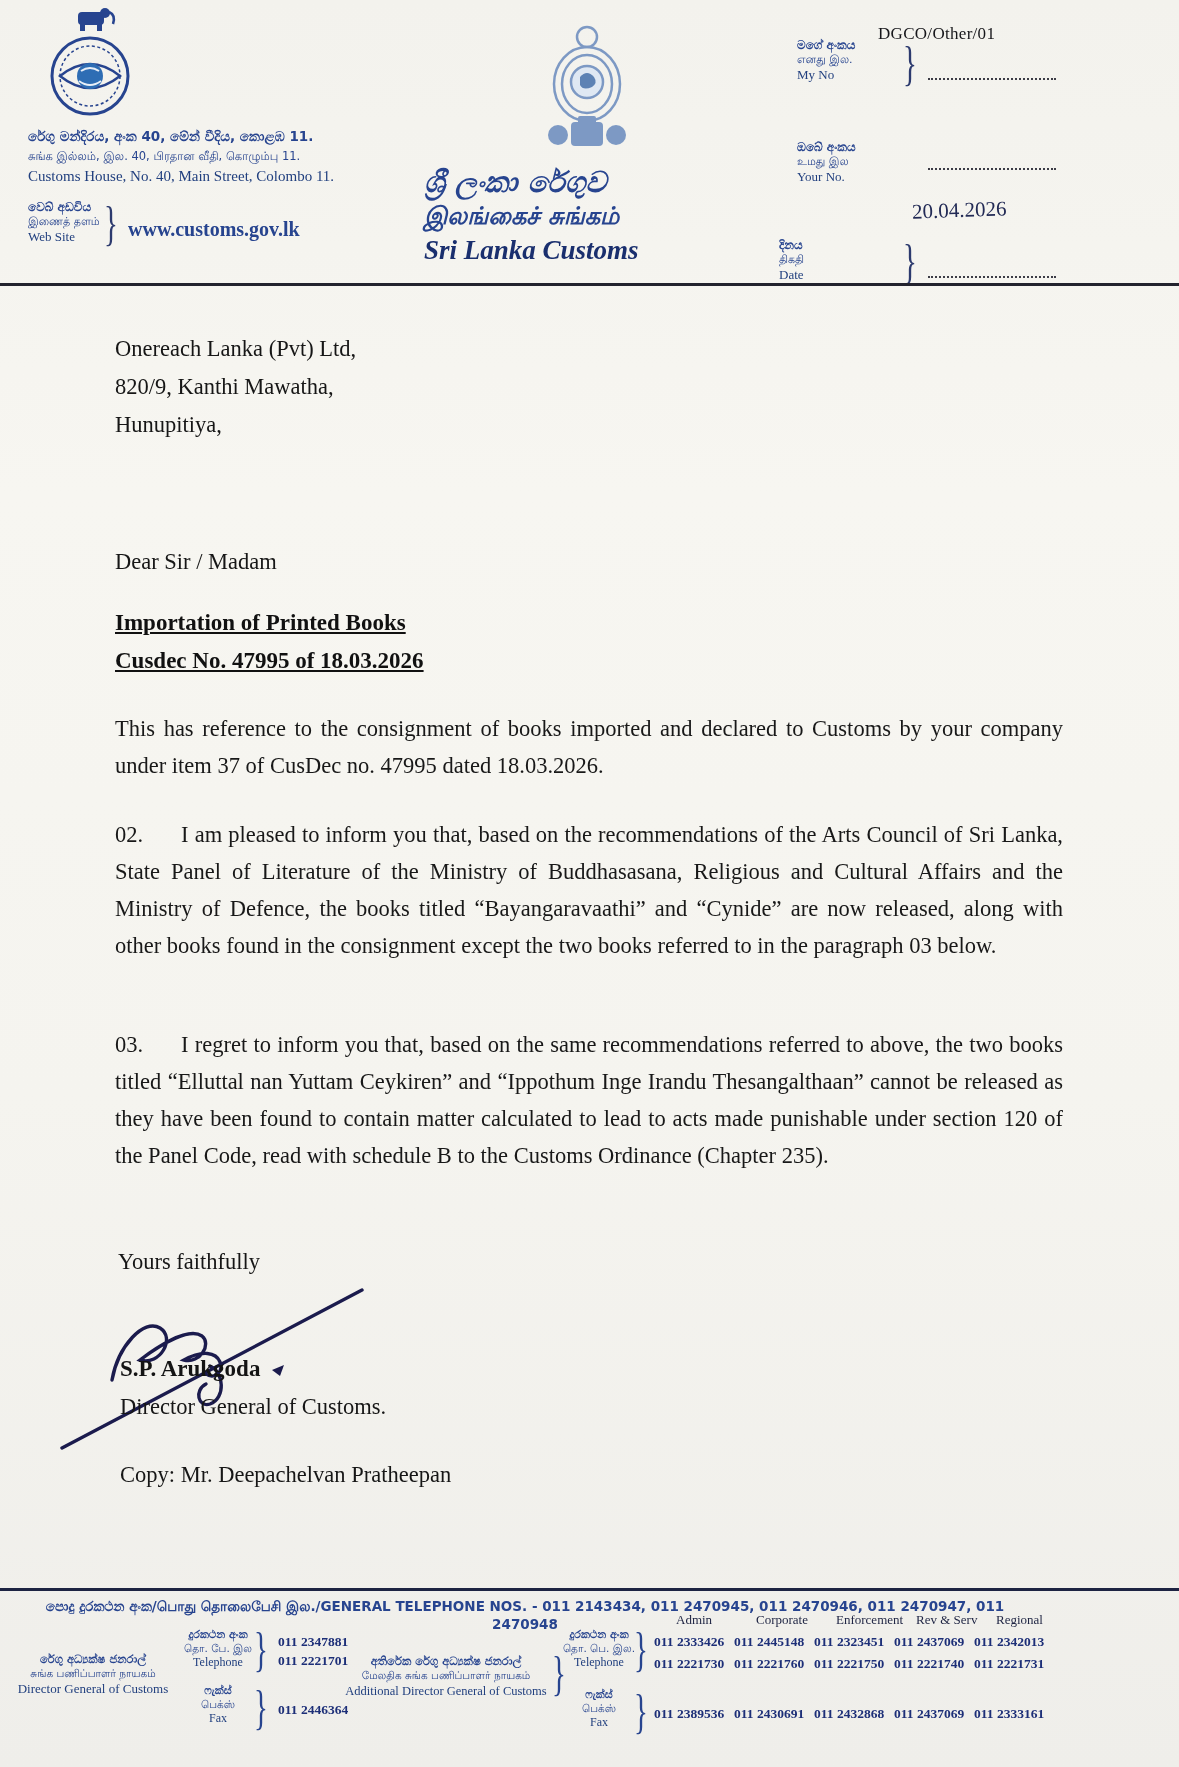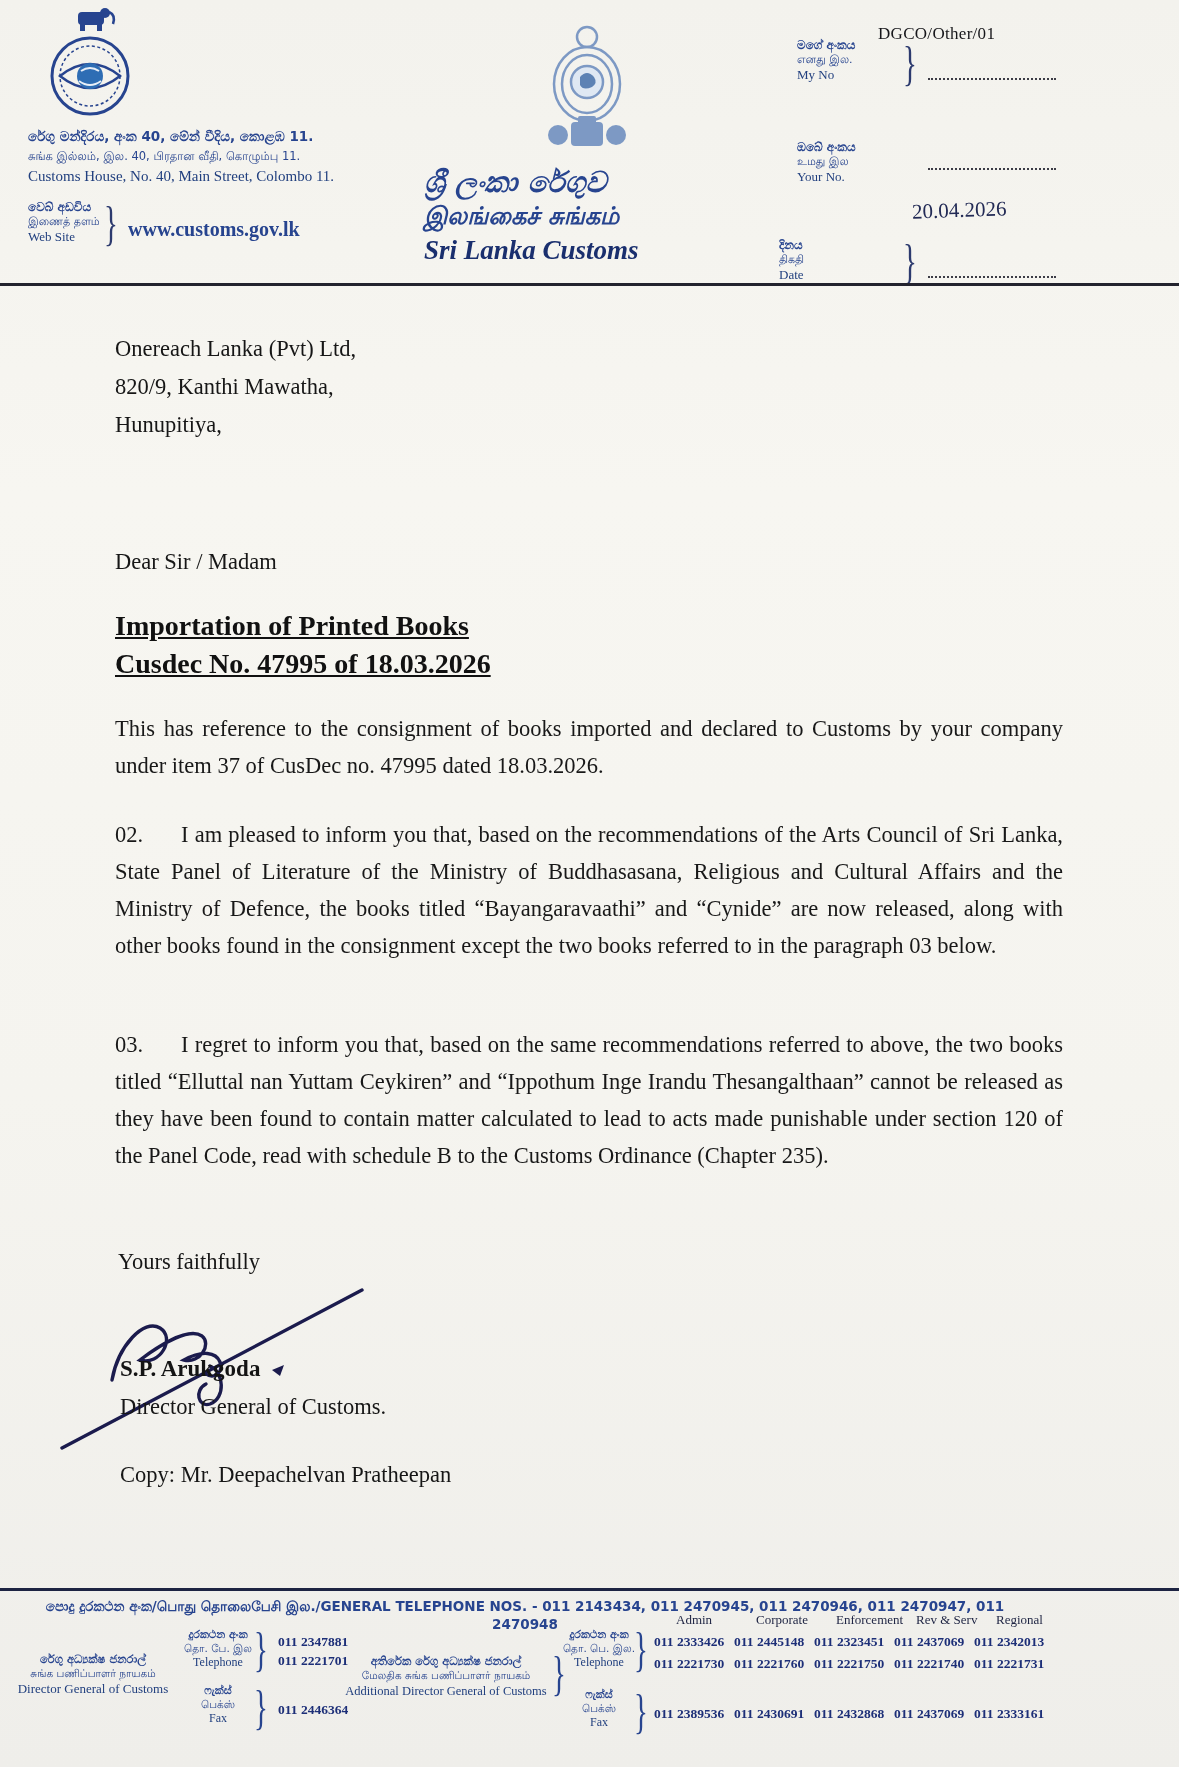--- a/index.html
+++ b/index.html
@@ -14,21 +14,21 @@
   .ta{font-family:"DejaVu Sans",sans-serif;}
   .en{font-family:"Liberation Serif",serif;}
   .stack{line-height:1.25;}
   .stack .si{display:block;font-size:12px;}
   .stack .ta{display:block;font-size:11px;}
   .stack .en{display:block;font-size:13px;}
   .brace{font-family:"Liberation Serif",serif;font-size:48px;line-height:1;color:#2c3a6e;transform:scaleX(.6);transform-origin:left center;font-weight:400;}
   .dots{height:0;border-bottom:2.5px dotted #3c3c46;}
   .para{left:115px;width:948px;font-size:22.5px;line-height:37px;text-align:justify;color:#181818;}
   .pnum{display:inline-block;width:66px;}
-  .subject{font-size:28px;font-weight:bold;text-decoration:underline;color:#111;text-align:right;}
+  .subject{font-size:23px;font-weight:bold;text-decoration:underline;color:#111;text-align:right;}
   .recline{font-size:22.5px;line-height:38px;color:#161616;}
   .footgrid{display:grid;grid-template-columns:repeat(5,80px);}
   .footgrid span{text-align:left;}
   .telnum{font-size:13.5px;font-weight:bold;color:#1d2f78;font-family:"Liberation Serif",serif;white-space:nowrap;}
   .colhead{font-size:13px;color:#1d2342;font-family:"Liberation Serif",serif;}
 </style>
 </head>
 <body>
 
 <div class="page">

